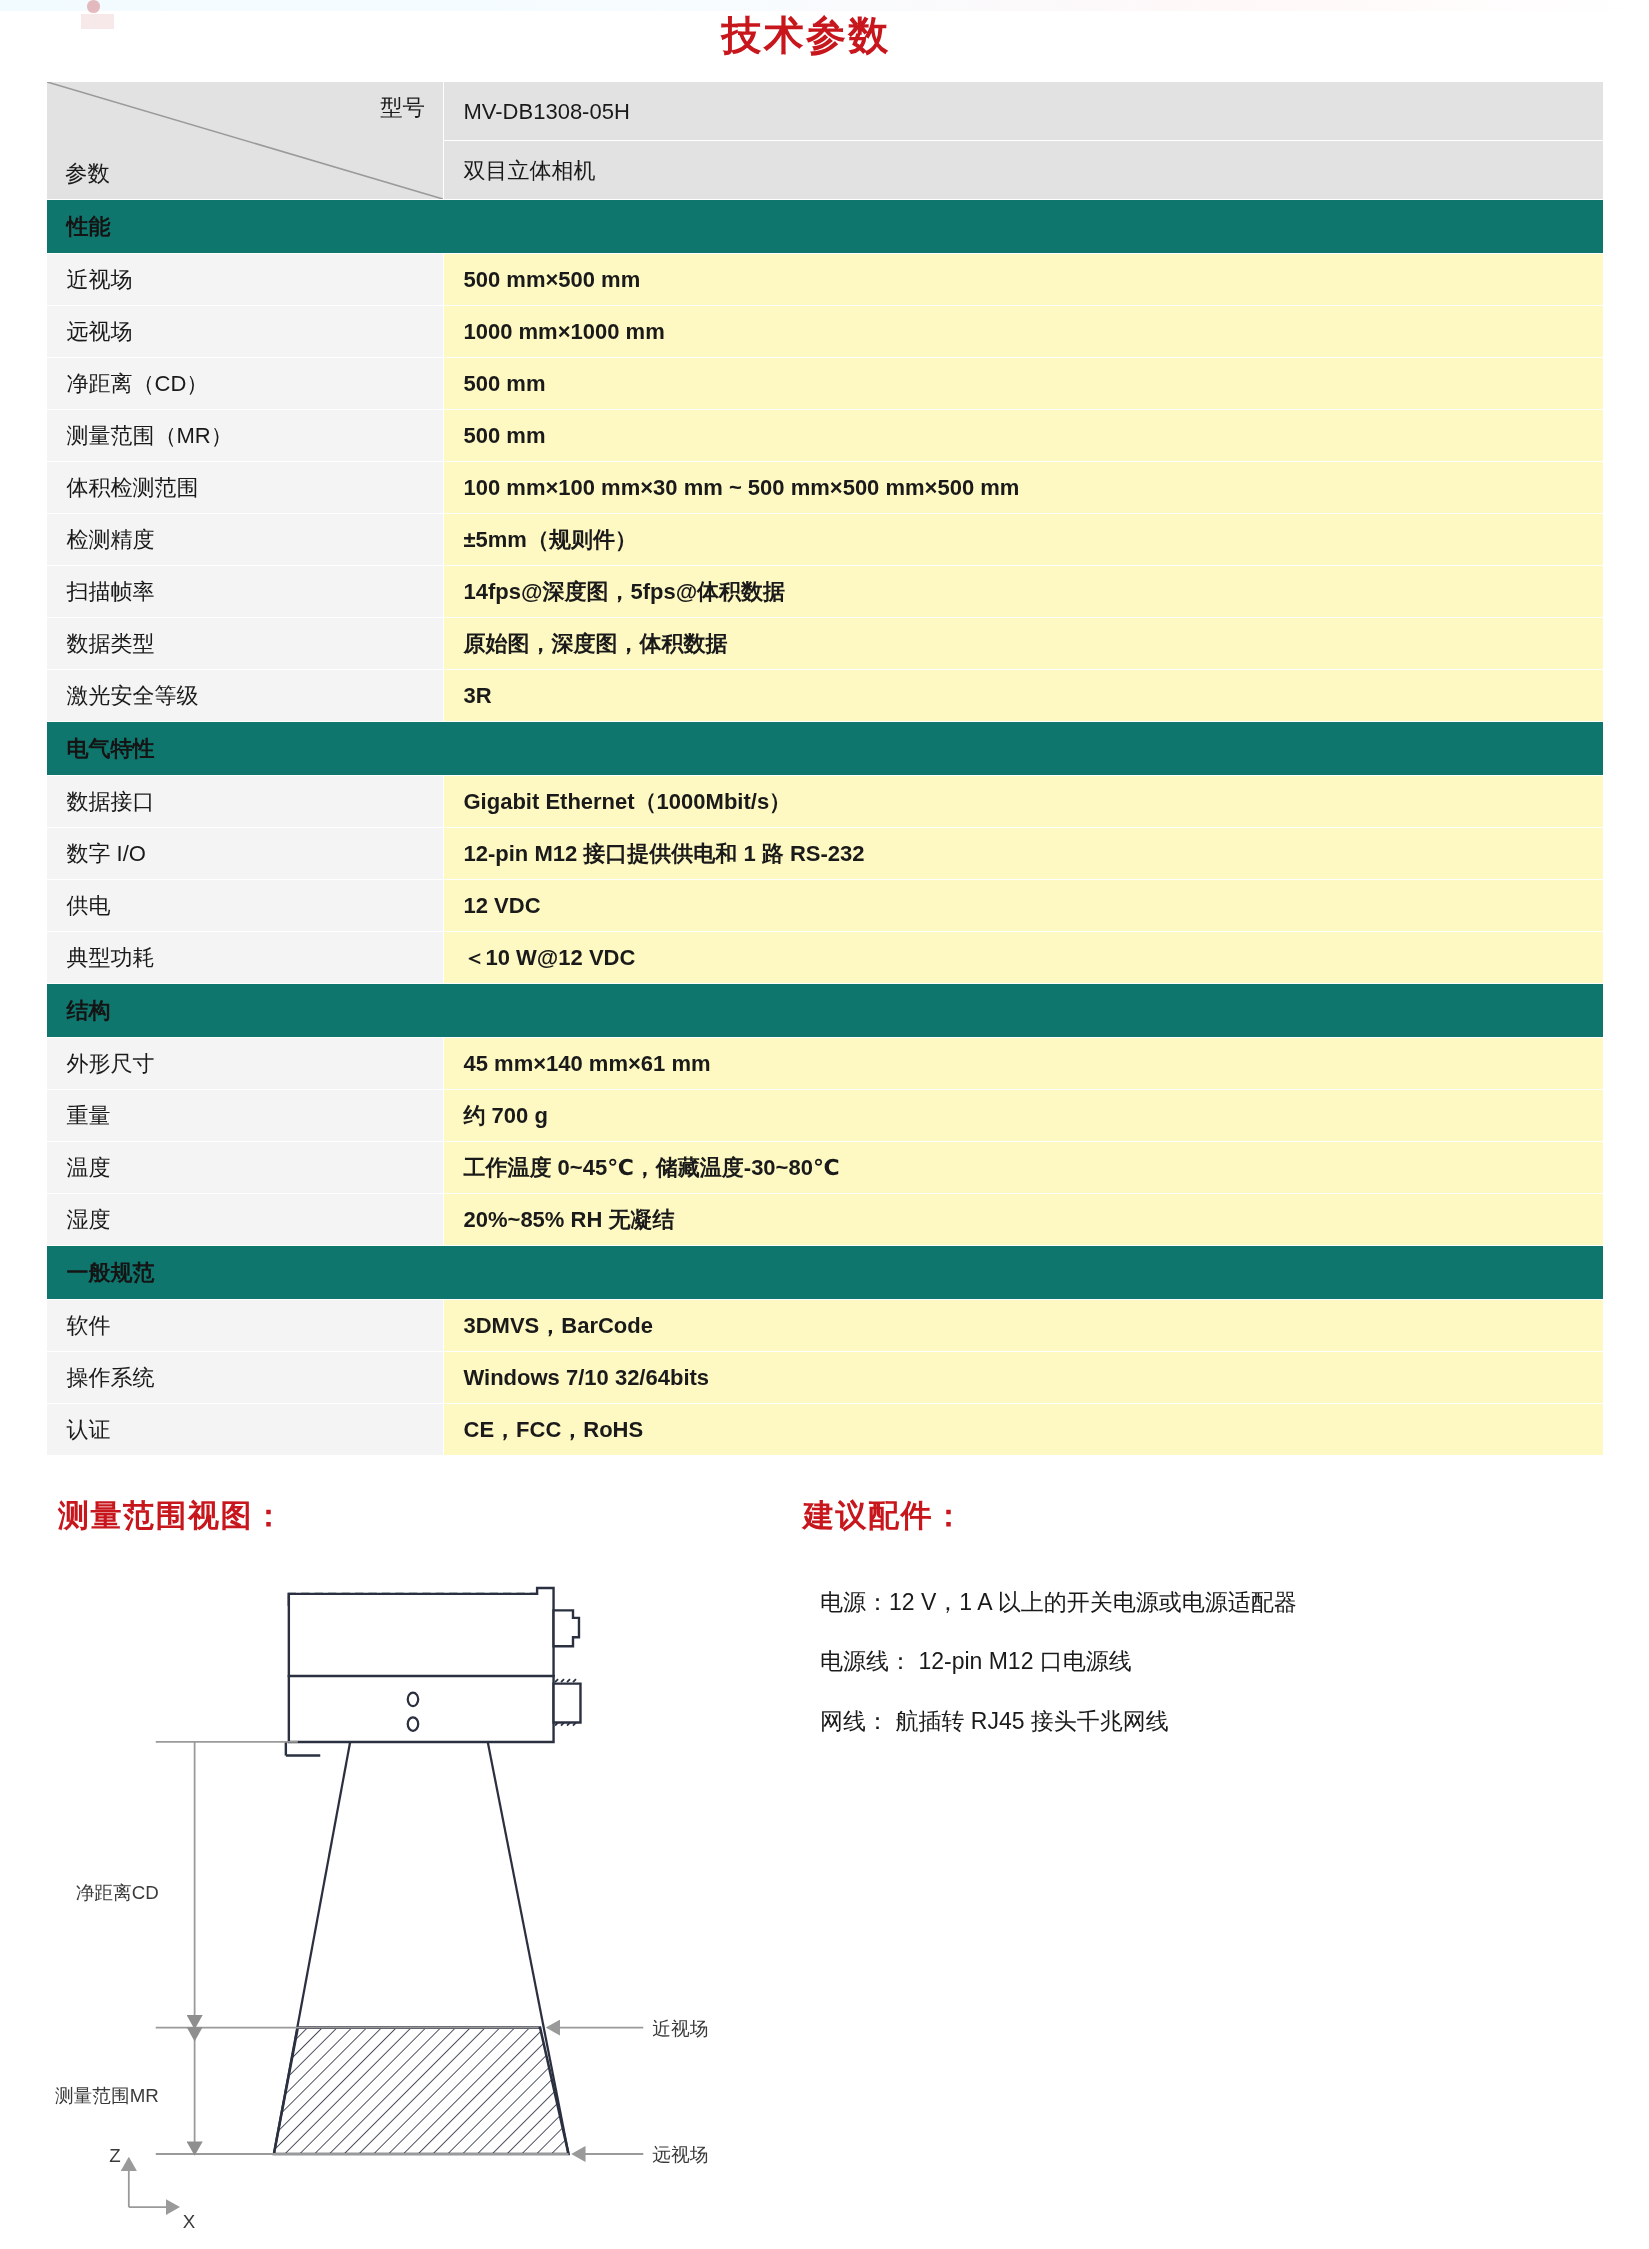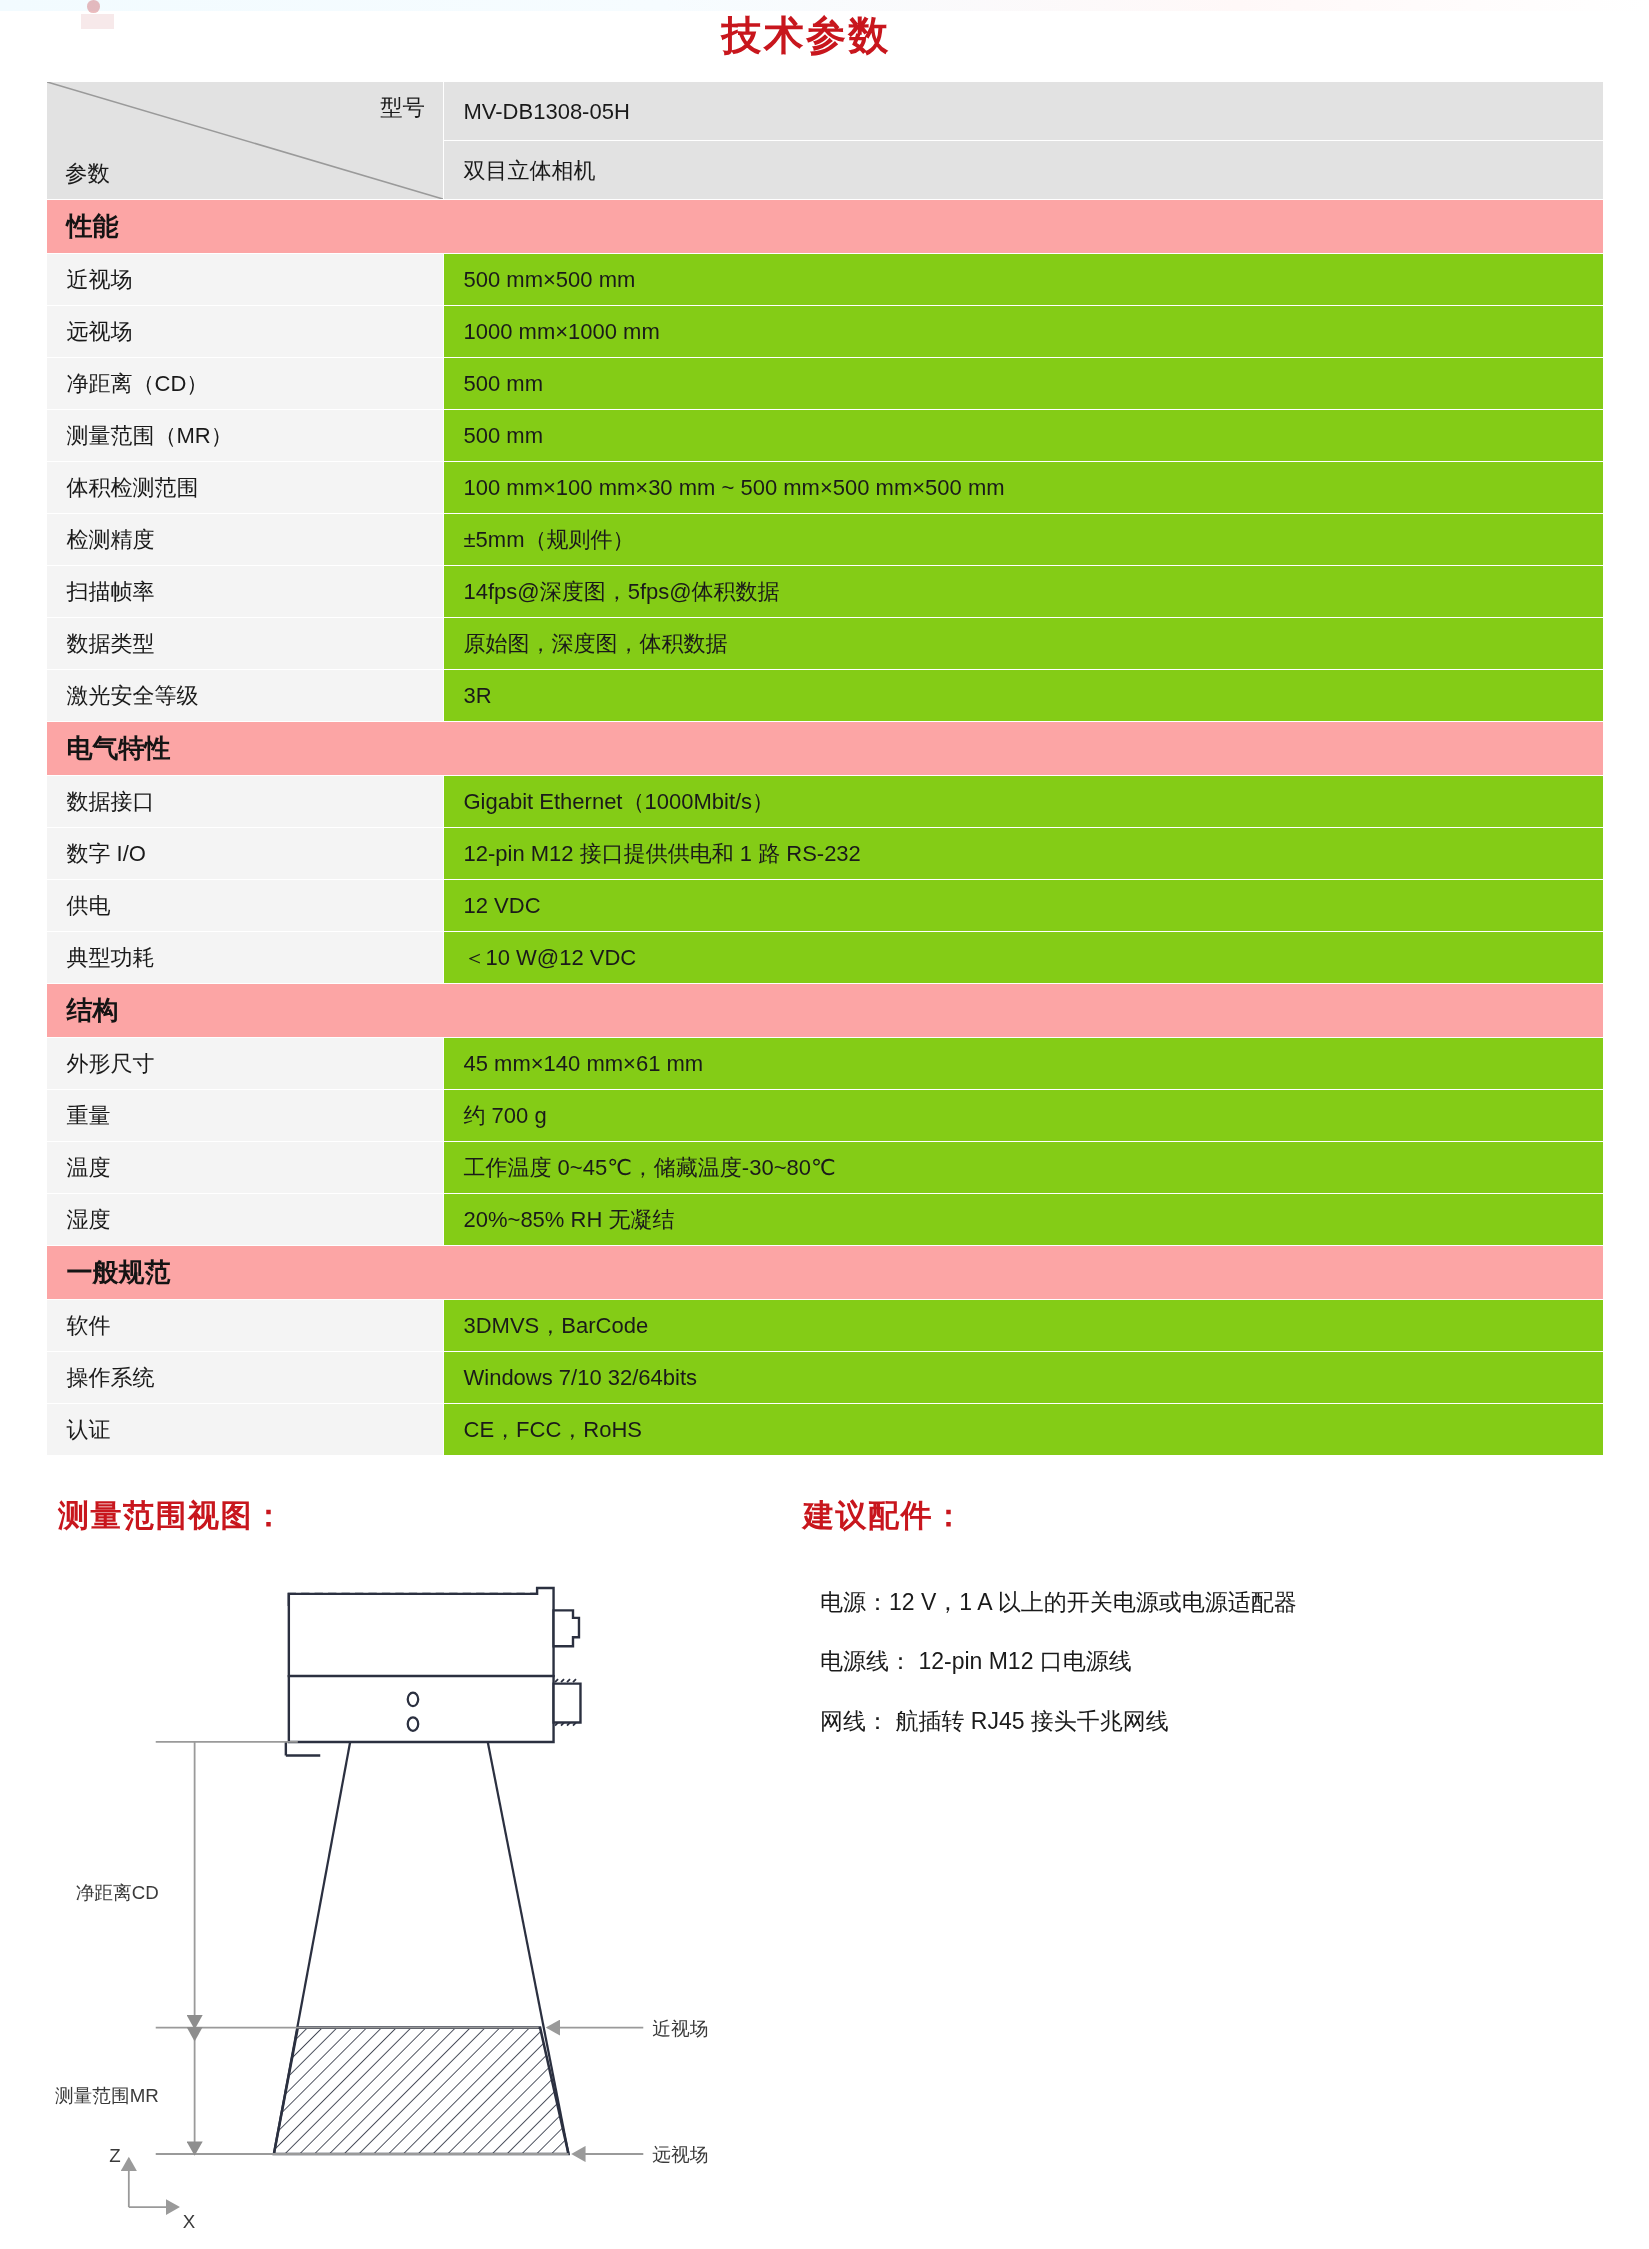--- a/index.html
+++ b/index.html
@@ -101,40 +101,41 @@
   }
   .hdr-val-top, .hdr-val-bot {
     background: #e2e2e2;
     padding: 0 19.5px;
     height: 52px;
     font-size: 22.4px;
   }
 
   
   .section-row td {
-    background: #fca5a5;
+    background: #0f766e;
     height: 54px;
     padding: 0 19.5px;
-    font-size: 26px;
+    font-size: 22px;
     font-weight: bold;
     color: #141414;
     border-left: 1.5px solid #ffffff;
     border-right: 1.5px solid #ffffff;
   }
 
   
   .k-cell {
     background: #f4f4f4;
     padding: 0 19.5px;
     height: 52px;
   }
   .v-cell {
-    background: #84cc16;
+    background: #fef9c3;
     padding: 0 19.5px;
     height: 52px;
+    font-weight: bold;
   }
 
   
   .sub-head {
     position: absolute;
     color: #c8161d;
     font-size: 31px;
     font-weight: bold;
     letter-spacing: 1.5px;
     white-space: nowrap;

